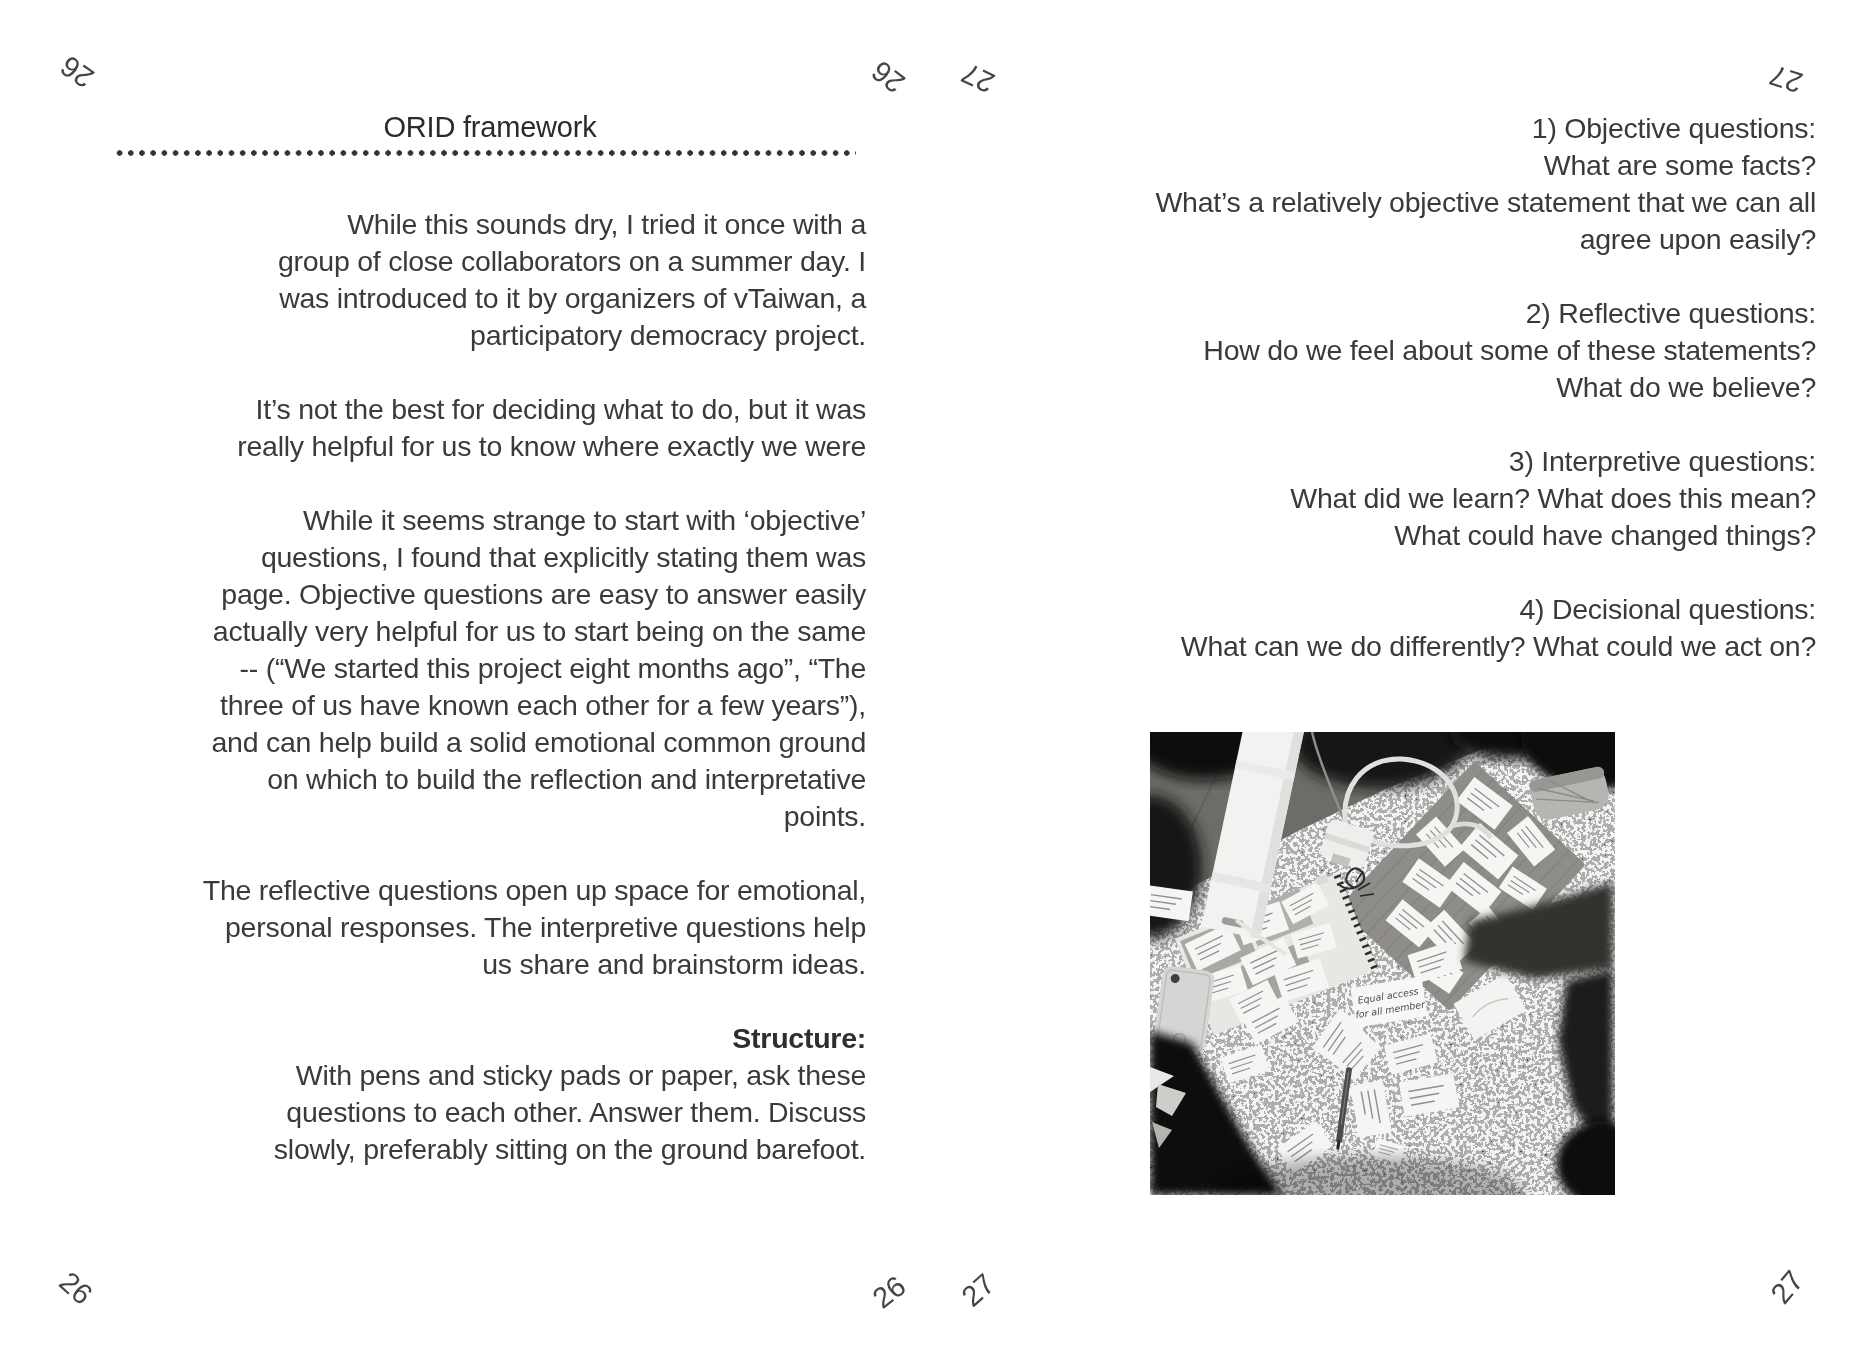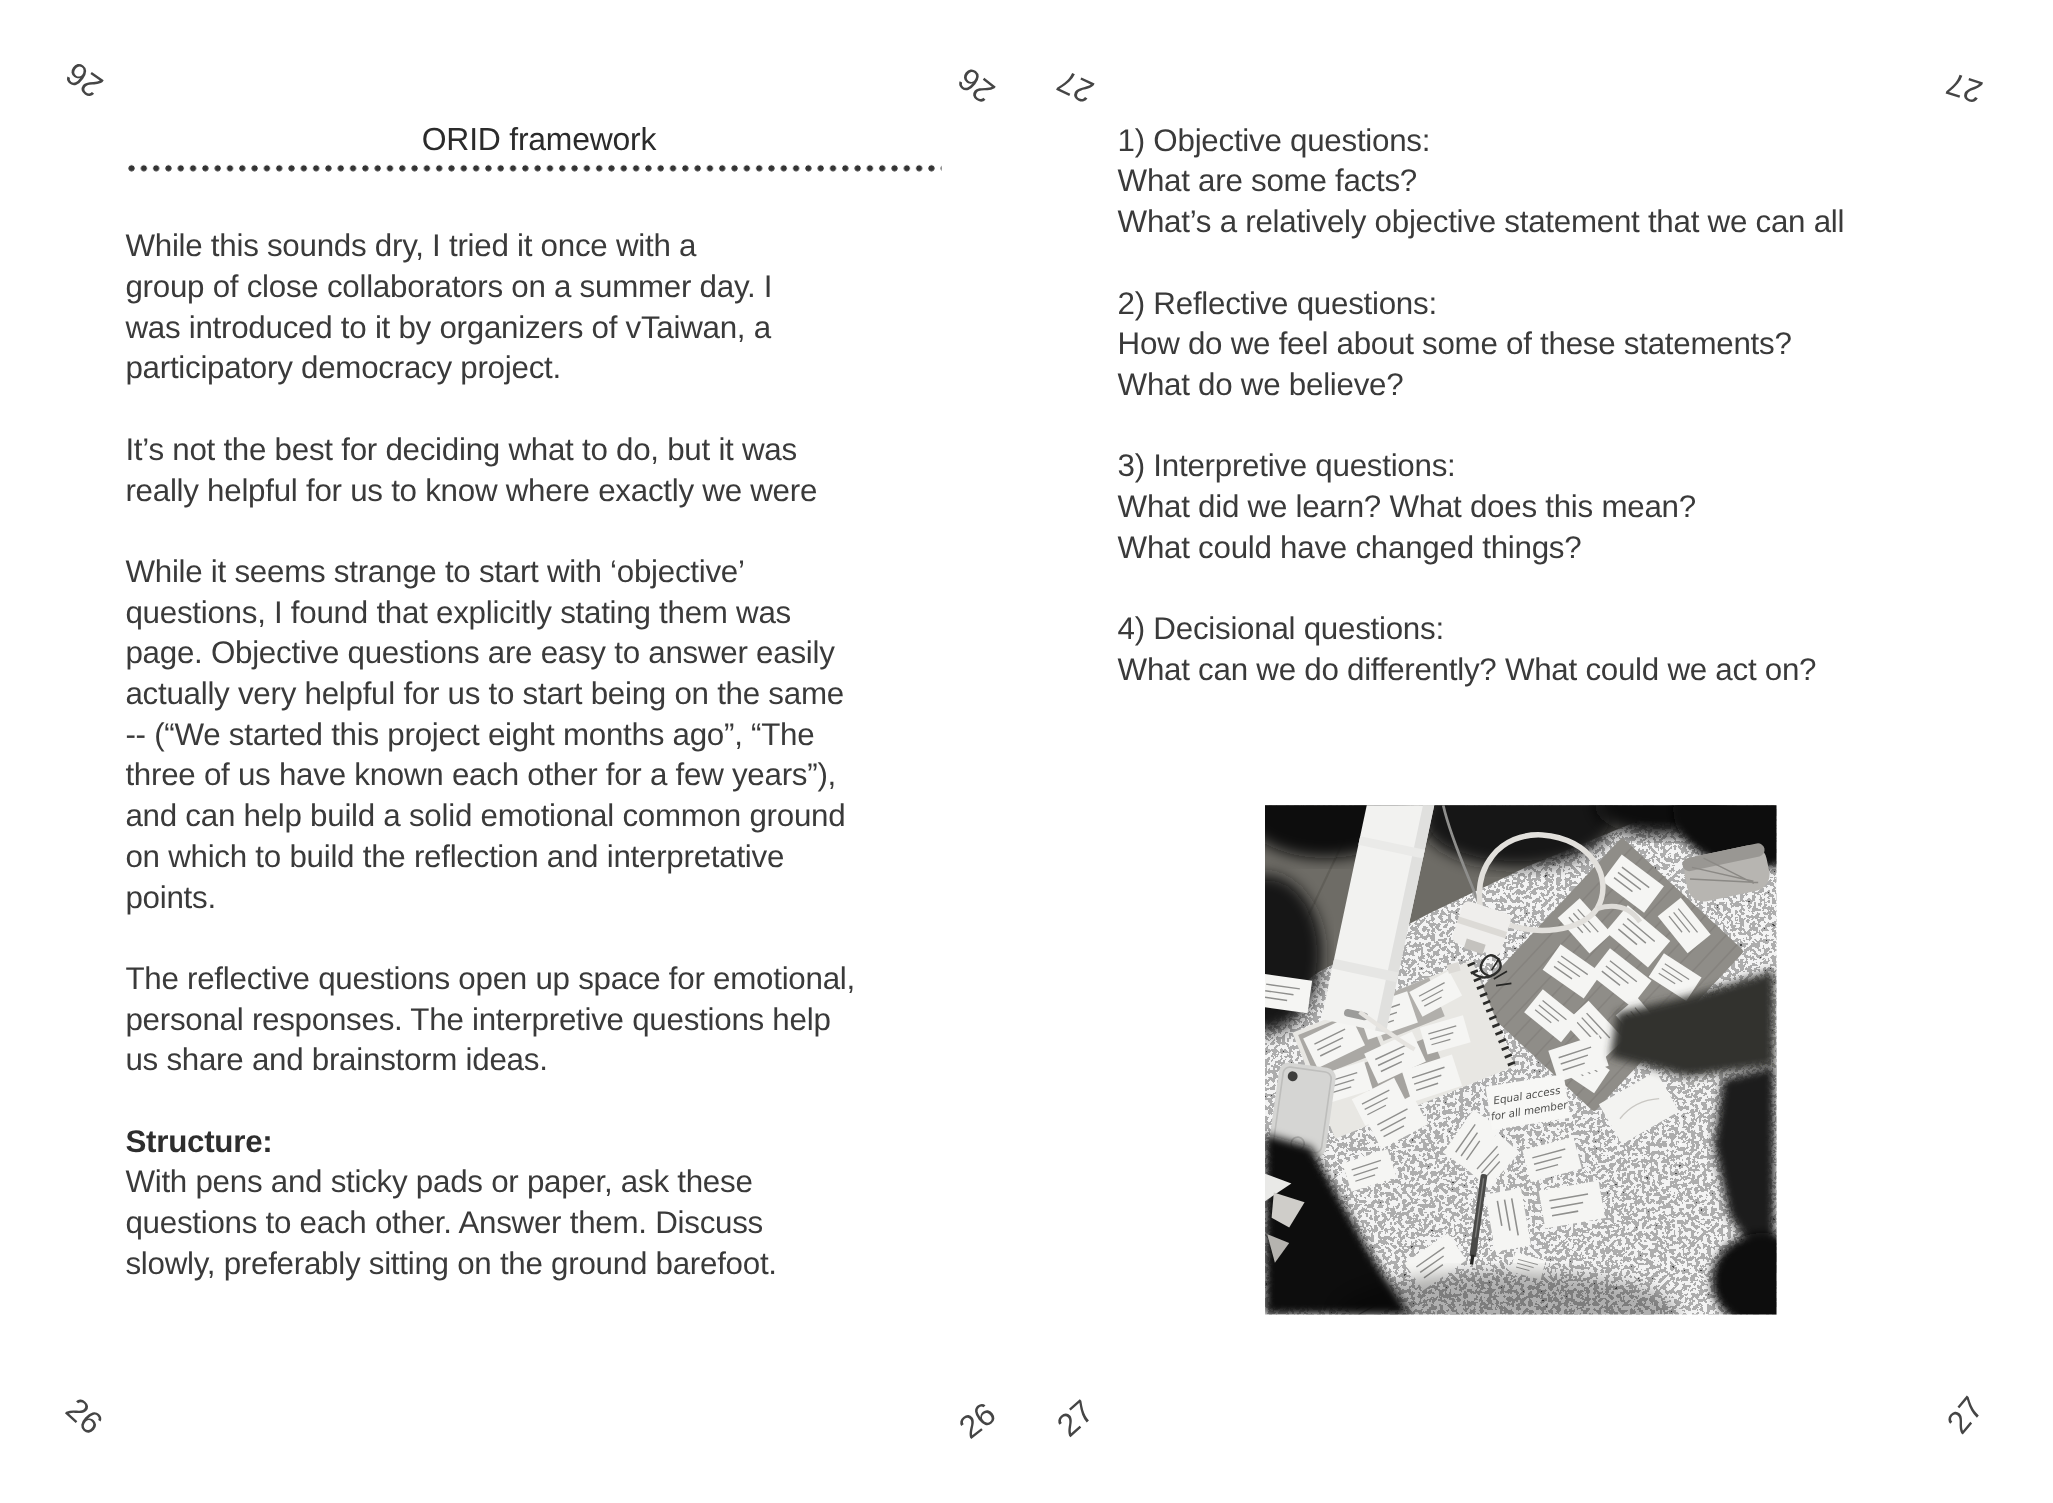--- a/index.html
+++ b/index.html
@@ -13,21 +13,21 @@
     position:absolute;left:114px;top:109px;width:752px;text-align:center;
     font-weight:normal;font-size:29px;line-height:37px;color:#2b2b2b;letter-spacing:-0.2px;
   }
   .dotline{
     position:absolute;left:114px;top:149px;width:742px;height:8px;
     background-image:radial-gradient(circle, #333333 2.5px, rgba(0,0,0,0) 3px);
     background-size:11.2px 8px;background-repeat:repeat-x;
   }
   .col-left{position:absolute;left:114px;top:206px;width:752px;}
   .col-right{position:absolute;left:1016px;top:110px;width:800px;}
-  .para,.section{margin:0 0 37px 0;}
+  .para,.section{margin:0 0 37px 0;text-align:right;}
   .pn{
     position:absolute;width:70px;height:40px;display:flex;align-items:center;justify-content:center;
     font-size:29px;color:#454545;letter-spacing:0;
   }
   .pn-tl{left:42px;top:52px;transform:rotate(215deg);}
   .pn-tcl{left:853px;top:57px;transform:rotate(218deg);}
   .pn-tcr{left:943px;top:58px;transform:rotate(205deg);}
   .pn-tr{left:1751px;top:59px;transform:rotate(198deg);}
   .pn-bl{left:41px;top:1268px;transform:rotate(42deg);}
   .pn-bcl{left:854px;top:1272px;transform:rotate(-38deg);}
@@ -86,20 +86,21 @@
       <div class="line">questions to each other. Answer them. Discuss</div>
       <div class="line">slowly, preferably sitting on the ground barefoot.</div>
     </div>
   </div>
 
   <div class="col-right">
     <div class="section">
       <div class="line">1) Objective questions:</div>
       <div class="line">What are some facts?</div>
       <div class="line">What’s a relatively objective statement that we can all</div>
+      <div class="line">agree upon easily?</div>
     </div>
     <div class="section">
       <div class="line">2) Reflective questions:</div>
       <div class="line">How do we feel about some of these statements?</div>
       <div class="line">What do we believe?</div>
     </div>
     <div class="section">
       <div class="line">3) Interpretive questions:</div>
       <div class="line">What did we learn? What does this mean?</div>
       <div class="line">What could have changed things?</div>

